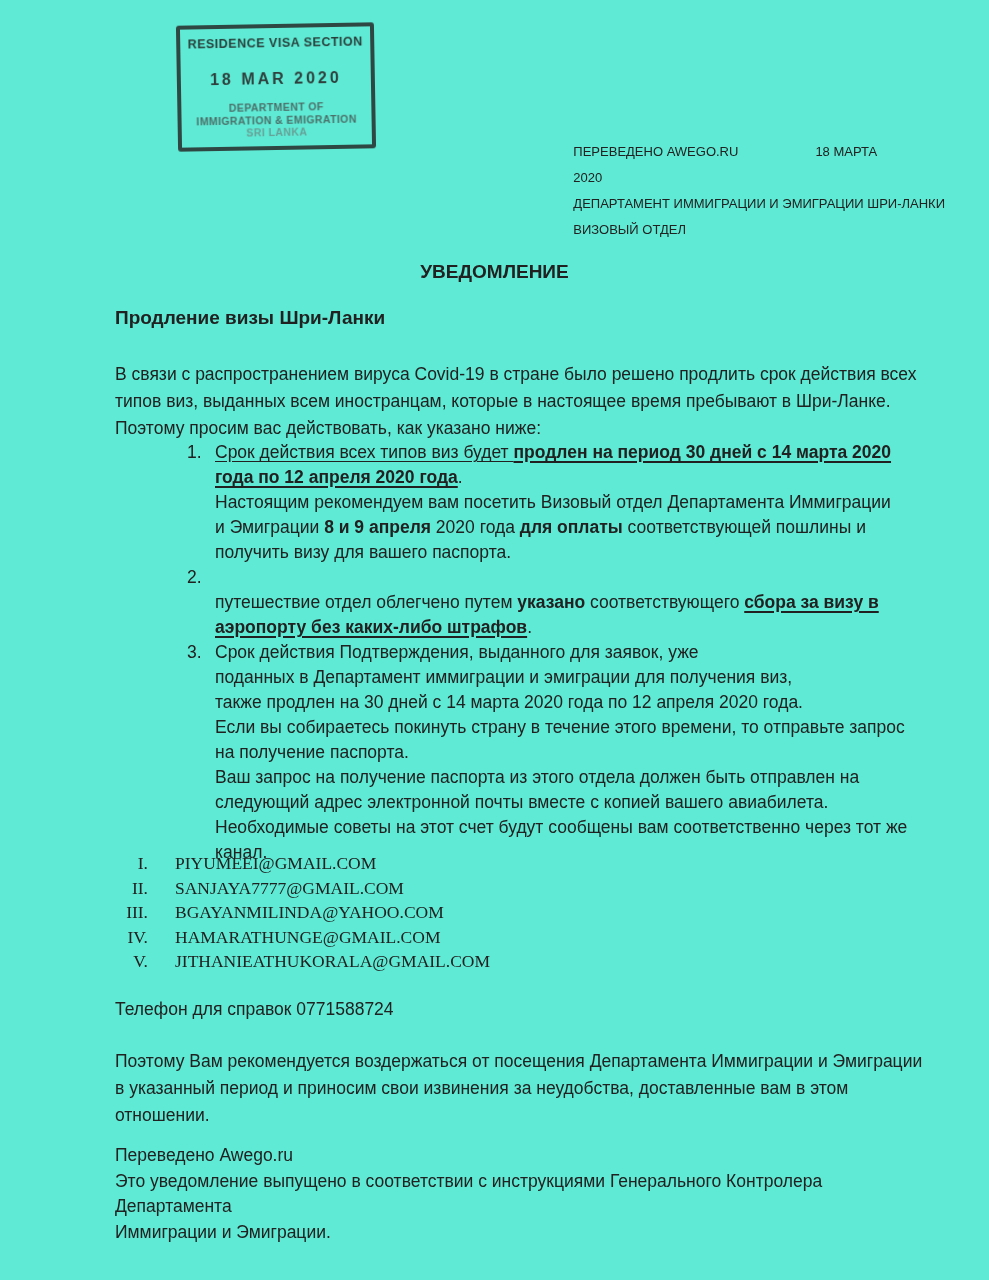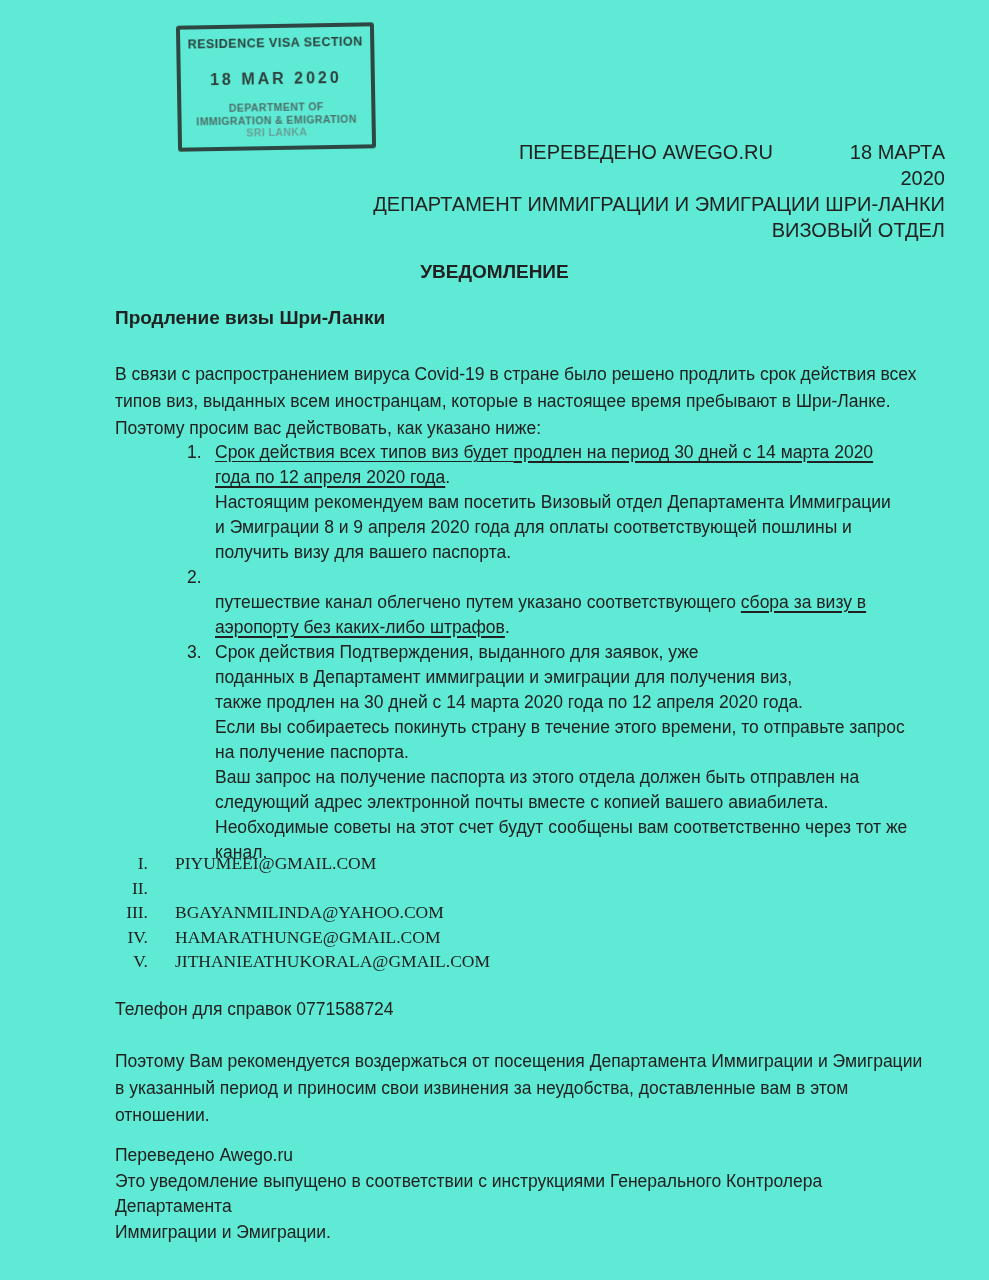--- a/index.html
+++ b/index.html
@@ -44,22 +44,22 @@
     font-size: 10.5px;
     line-height: 12.5px;
     letter-spacing: .4px;
     color: rgba(70,70,70,.75);
   }
   .stamp-dept .faded { color: rgba(110,110,110,.6); }
   
   .header {
     position: absolute;
     top: 139px; right: 44px;
-    text-align: right;
-    font-size: 20px;
+    text-align: left;
+    font-size: 13px;
     line-height: 26px;
     white-space: nowrap;
     margin-left: 44px;
   }
   .header .hdate { margin-left: 77px; }
   
   .title {
     position: absolute;
     top: 261px; left: 0; width: 989px;
     text-align: center;
@@ -79,21 +79,21 @@
     line-height: 27px;
   }
   .nlist {
     position: absolute;
     top: 440px; left: 187px; width: 770px;
     line-height: 25px;
   }
   .li-row { display: flex; }
   .li-marker { flex: none; width: 28px; }
   .li-body { flex: 1; }
-  .b { font-weight: normal; }
+  .b { font-weight: bold; }
   .u { text-decoration: underline; text-underline-offset: 3px; }
   .b.u { text-decoration-thickness: 2px; }
   
   .emails {
     position: absolute;
     top: 851px; left: 0; width: 700px;
     font-family: "Liberation Serif", serif;
     font-size: 17.5px;
     line-height: 24.5px;
   }
@@ -135,35 +135,36 @@
 
   <div class="intro">В связи с распространением вируса Covid-19 в стране было решено продлить срок действия всех<br>типов виз, выданных всем иностранцам, которые в настоящее время пребывают в Шри-Ланке.<br>Поэтому просим вас действовать, как указано ниже:</div>
 
   <div class="nlist">
       <div class="li-row">
         <span class="li-marker">1.</span>
         <div class="li-body"><span class="u">Срок действия всех типов виз будет </span><span class="b u">продлен на период 30 дней с 14 марта 2020</span><br><span class="b u">года по 12 апреля 2020 года</span><span>.</span><br><span>Настоящим рекомендуем вам посетить Визовый отдел Департамента Иммиграции</span><br><span>и Эмиграции </span><span class="b">8 и 9 апреля</span><span> 2020 года </span><span class="b">для оплаты</span><span> соответствующей пошлины и</span><br><span>получить визу для вашего паспорта.</span></div>
       </div>
       <div class="li-row">
         <span class="li-marker">2.</span>
-        <div class="li-body"><br><span>путешествие канал облегчено путем </span><span class="b">указано</span><span> соответствующего </span><span class="b u">сбора за визу в</span><br><span class="b u">аэропорту без каких-либо штрафов</span><span>.</span></div>
+        <div class="li-body"><br><span>путешествие отдел облегчено путем </span><span class="b">указано</span><span> соответствующего </span><span class="b u">сбора за визу в</span><br><span class="b u">аэропорту без каких-либо штрафов</span><span>.</span></div>
       </div>
       <div class="li-row">
         <span class="li-marker">3.</span>
         <div class="li-body"><span>Срок действия Подтверждения, выданного для заявок, уже</span><br><span>поданных в Департамент иммиграции и эмиграции для получения виз,</span><br><span>также продлен на 30 дней с 14 марта 2020 года по 12 апреля 2020 года.</span><br><span>Если вы собираетесь покинуть страну в течение этого времени, то отправьте запрос</span><br><span>на получение паспорта.</span><br><span>Ваш запрос на получение паспорта из этого отдела должен быть отправлен на</span><br><span>следующий адрес электронной почты вместе с копией вашего авиабилета.</span><br><span>Необходимые советы на этот счет будут сообщены вам соответственно через тот же</span><br><span>канал.</span></div>
       </div>
     </div>
 
   <div class="emails">
       <div class="em-row">
         <span class="em-num">I.</span>
         <span class="em-addr">PIYUMEEI@GMAIL.COM</span>
       </div>
       <div class="em-row">
         <span class="em-num">II.</span>
+        <span class="em-addr">SANJAYA7777@GMAIL.COM</span>
       </div>
       <div class="em-row">
         <span class="em-num">III.</span>
         <span class="em-addr">BGAYANMILINDA@YAHOO.COM</span>
       </div>
       <div class="em-row">
         <span class="em-num">IV.</span>
         <span class="em-addr">HAMARATHUNGE@GMAIL.COM</span>
       </div>
       <div class="em-row">

